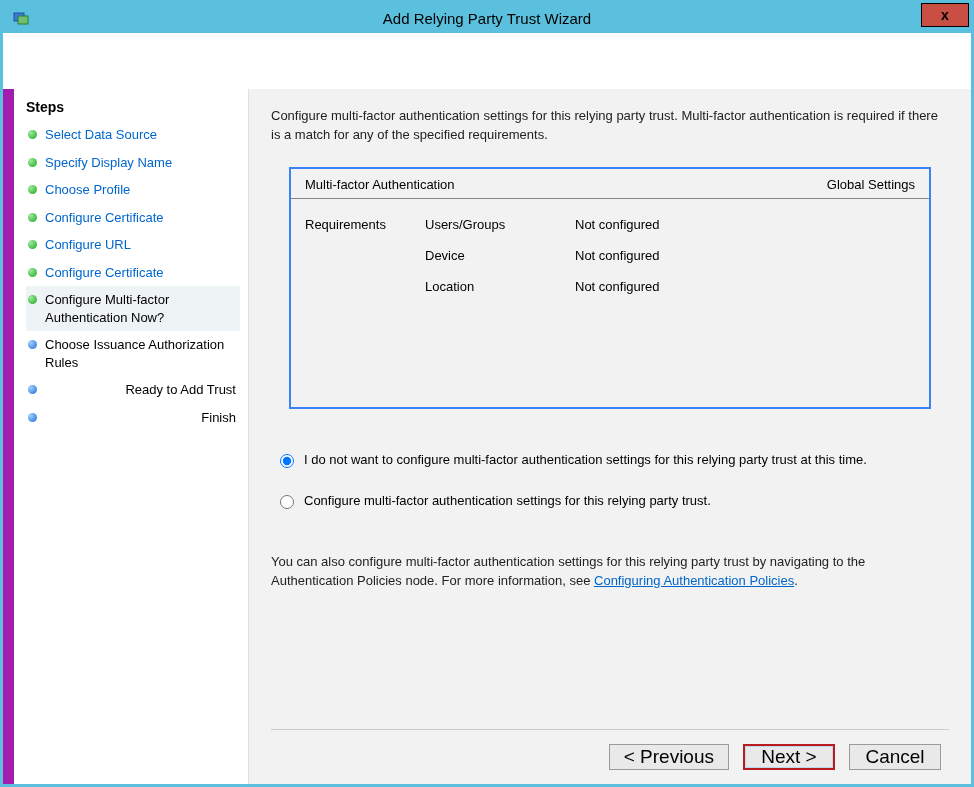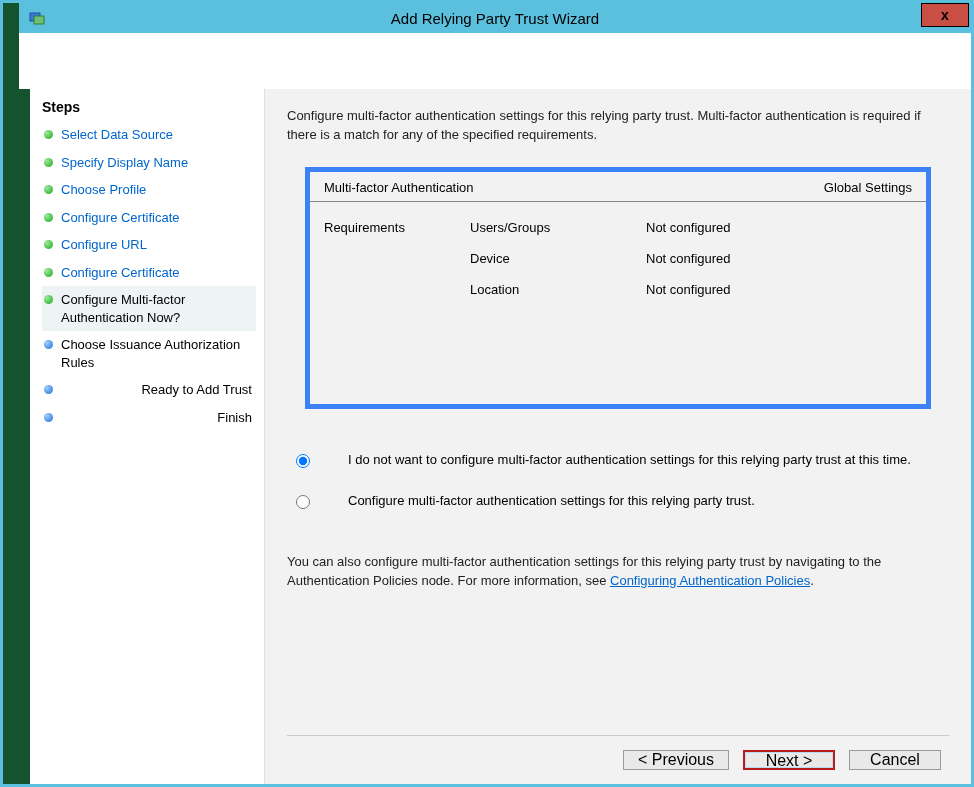--- a/index.html
+++ b/index.html
@@ -9,24 +9,23 @@
     font-size: 13px;
     background: #5bc0de;
     padding: 3px;
     width: 974px;
     height: 787px;
     overflow: hidden;
   }
   .window {
     width: 100%;
     height: 100%;
-    background: #14532d;
+    background: #a21caf;
     display: flex;
     flex-direction: column;
-    padding-left: 16px;
   }
   .titlebar {
     background: #5bc0de;
     height: 30px;
     display: flex;
     align-items: center;
     position: relative;
   }
   .titlebar .icon {
     width: 20px; height: 20px;
@@ -109,70 +108,68 @@
     flex-direction: column;
     min-height: 0;
     border-left: 1px solid #e0e0e0;
   }
   .intro {
     color: #222;
     line-height: 1.45;
     margin-bottom: 22px;
   }
   .mfa-box {
-    border: 5px solid #3b82f6;
+    border: 2px solid #3b82f6;
     background: #f2f2f2;
     margin: 0 18px 24px 18px;
     height: 242px;
     overflow: hidden;
   }
   .mfa-header {
     display: flex;
     padding: 8px 14px 6px 14px;
     border-bottom: 1px solid #888;
   }
   .mfa-header .left { flex: 1; }
   .mfa-body {
     display: flex;
     padding: 10px 14px;
-    gap: 26px;
   }
   .mfa-col1 { width: 120px; }
   .mfa-col2 { width: 150px; }
   .mfa-col3 { flex: 1; }
   .mfa-row { padding: 8px 0; }
   .radios { margin: 8px 0 20px 4px; }
   .radio {
     display: flex;
     align-items: center;
     margin: 10px 0 24px 0;
     cursor: pointer;
-    gap: 28px;
   }
   .radio input { margin-right: 10px; width: 14px; height: 14px; }
   .footnote {
     line-height: 1.45;
     color: #222;
   }
   .footnote a { color: #0066cc; text-decoration: underline; cursor: pointer; }
   .spacer { flex: 1; }
   .buttons {
     display: flex;
     justify-content: flex-end;
     gap: 14px;
     padding: 14px 8px 2px 0;
     border-top: 1px solid #ccc;
     margin-top: 6px;
   }
   .btn {
     min-width: 92px;
-    height: 20px;
+    height: 26px;
     background: #e9e9e9;
     border: 1px solid #9a9a9a;
-    font-size: 16px;
+    font-size: 19px;
     cursor: pointer;
     padding: 0 14px;
   }
   .btn.primary { border: 2px solid #b91c1c; box-shadow: inset 0 0 0 1px #bcd9f2; }
 </style>
 </head>
 <body>
 
 <div class="window">
 

